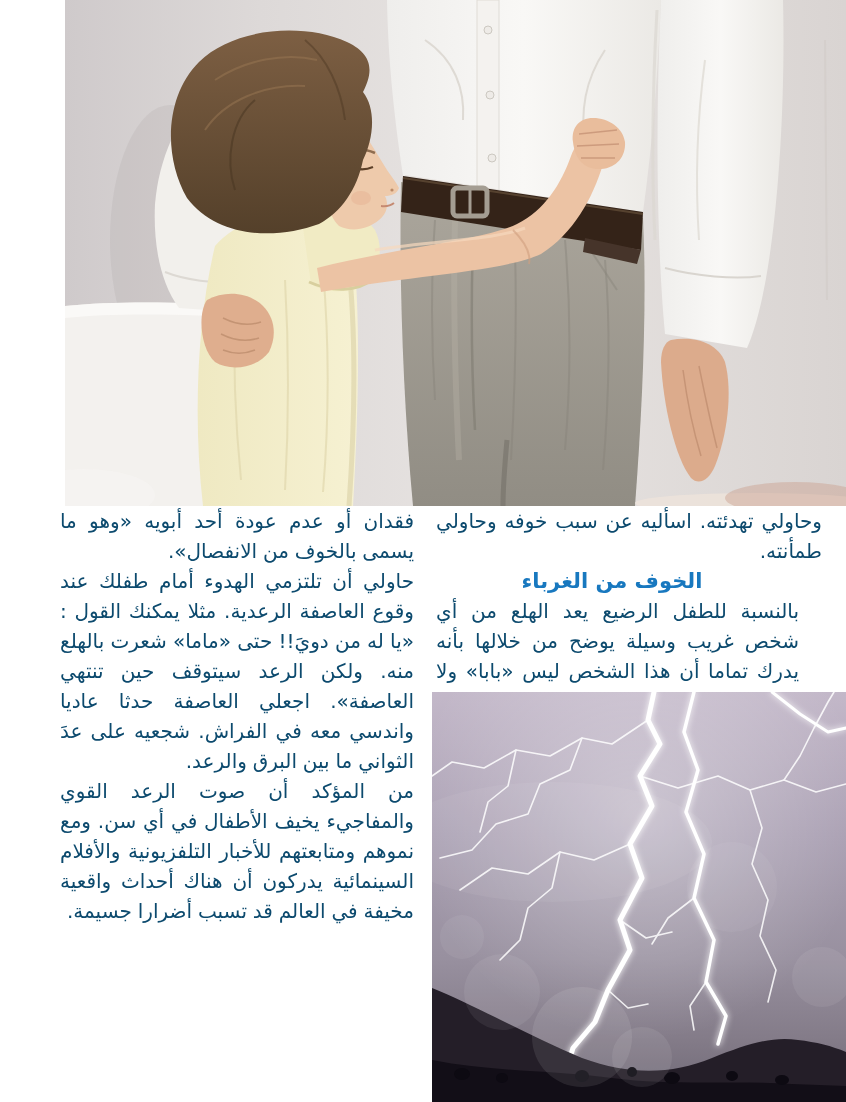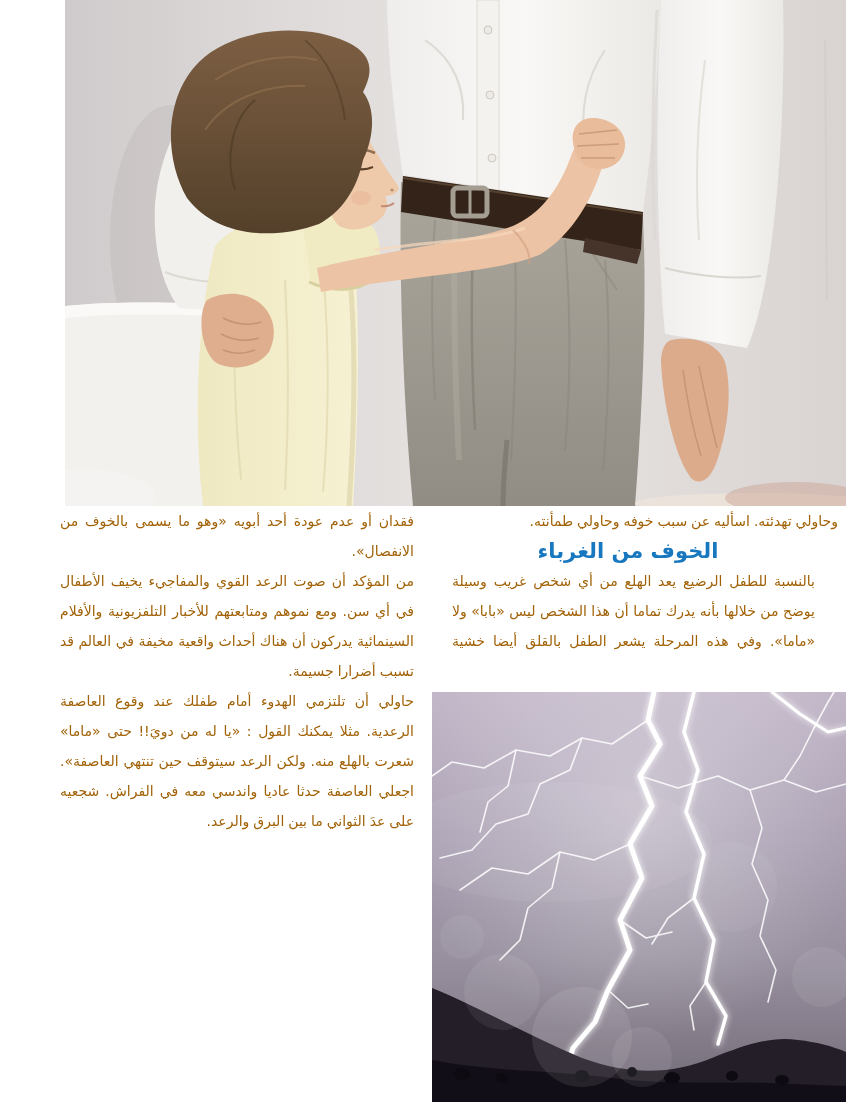--- a/index.html
+++ b/index.html
@@ -3,24 +3,24 @@
 <meta charset="utf-8">
 <style>
   html,body{margin:0;padding:0;background:#ffffff;}
   .page{
     position:relative;width:846px;height:1102px;background:#ffffff;overflow:hidden;
     font-family:"DejaVu Sans",sans-serif;direction:rtl;
   }
   .photo-top{position:absolute;left:65px;top:0;width:781px;height:506px;margin:0;}
   .photo-lightning{position:absolute;left:432px;top:692px;width:414px;height:410px;margin:0;}
   .photo-top svg,.photo-lightning svg{display:block;width:100%;height:100%;}
-  .col-right{position:absolute;top:506px;right:8px;width:386px;}
+  .col-right{position:absolute;top:506px;right:24px;width:386px;}
   .col-left{position:absolute;top:506px;left:60px;width:354px;}
   p.body{
-    margin:0;font-size:14px;line-height:30px;color:#a16207;
+    margin:0;font-size:20px;line-height:30px;color:#0c4a6e;
     text-align:justify;text-align-last:right;word-spacing:-0.5px;
   }
   p.fill-last{text-align-last:justify;}
   h3.sec{
     margin:0;font-size:21px;line-height:30px;font-weight:bold;
     color:#1878bf;text-align:center;
   }
   .col-right h3.sec{margin-left:0;padding-left:0;margin-right:34px;}
   .col-right p.par-indent{margin-right:23px;}
 </style>
@@ -153,22 +153,22 @@
   </figure>
 
   <section class="col-right">
     <p class="body">وحاولي تهدئته. اسأليه عن سبب خوفه وحاولي طمأنته.</p>
     <h3 class="sec">الخوف من الغرباء</h3>
     <p class="body fill-last par-indent">بالنسبة للطفل الرضيع يعد الهلع من أي شخص غريب وسيلة يوضح من خلالها بأنه يدرك تماما أن هذا الشخص ليس «بابا» ولا «ماما». وفي هذه المرحلة يشعر الطفل بالقلق أيضا خشية</p>
   </section>
 
   <section class="col-left">
     <p class="body">فقدان أو عدم عودة أحد أبويه «وهو ما يسمى بالخوف من الانفصال».</p>
+    <p class="body">حاولي أن تلتزمي الهدوء أمام طفلك عند وقوع العاصفة الرعدية. مثلا يمكنك القول : «يا له من دويَ!! حتى «ماما» شعرت بالهلع منه. ولكن الرعد سيتوقف حين تنتهي العاصفة». اجعلي العاصفة حدثا عاديا واندسي معه في الفراش. شجعيه على عدَ الثواني ما بين البرق والرعد.</p>
     <p class="body">من المؤكد أن صوت الرعد القوي والمفاجيء يخيف الأطفال في أي سن. ومع نموهم ومتابعتهم للأخبار التلفزيونية والأفلام السينمائية يدركون أن هناك أحداث واقعية مخيفة في العالم قد تسبب أضرارا جسيمة.</p>
-    <p class="body">حاولي أن تلتزمي الهدوء أمام طفلك عند وقوع العاصفة الرعدية. مثلا يمكنك القول : «يا له من دويَ!! حتى «ماما» شعرت بالهلع منه. ولكن الرعد سيتوقف حين تنتهي العاصفة». اجعلي العاصفة حدثا عاديا واندسي معه في الفراش. شجعيه على عدَ الثواني ما بين البرق والرعد.</p>
   </section>
 
   <figure class="photo-lightning">
     <svg viewBox="0 0 414 410" preserveAspectRatio="none">
       <defs>
         <linearGradient id="skyG" x1="0" y1="0" x2="0" y2="1">
           <stop offset="0" stop-color="#c3b8c9"></stop>
             <stop offset="0.35" stop-color="#aaa0b3"></stop>
           <stop offset="0.65" stop-color="#98909f"></stop>
             <stop offset="0.85" stop-color="#837b88"></stop>

